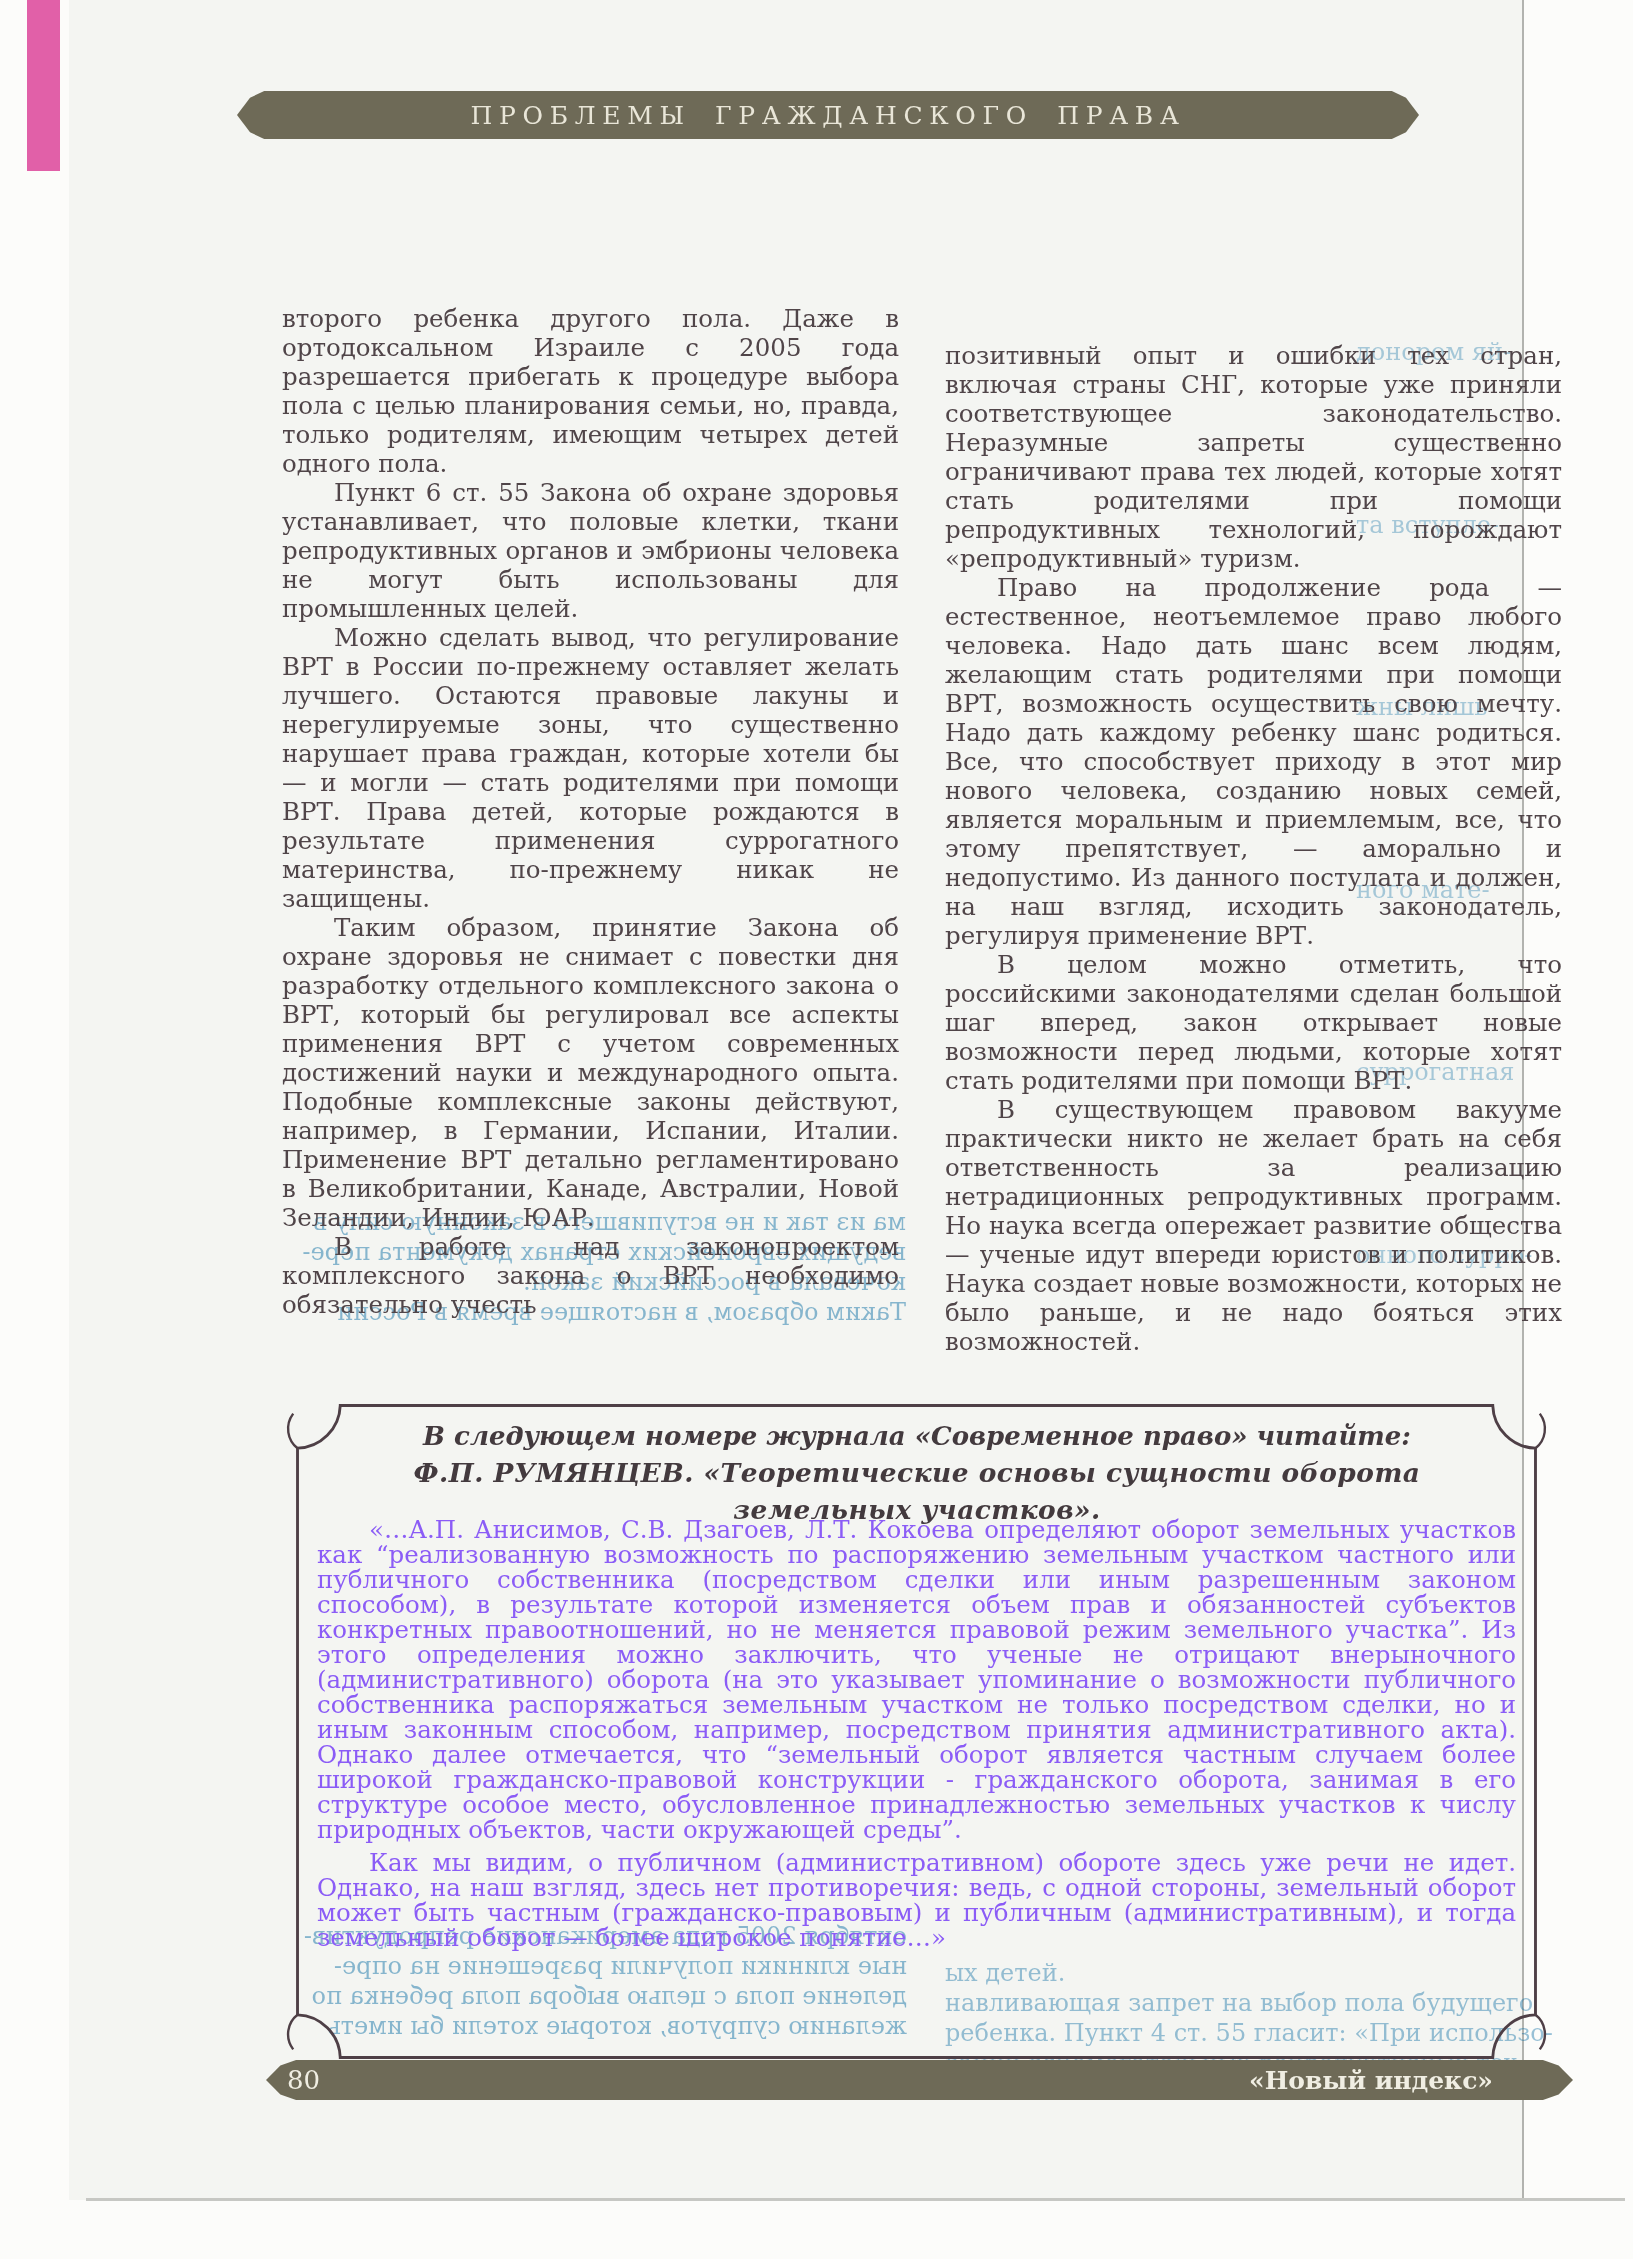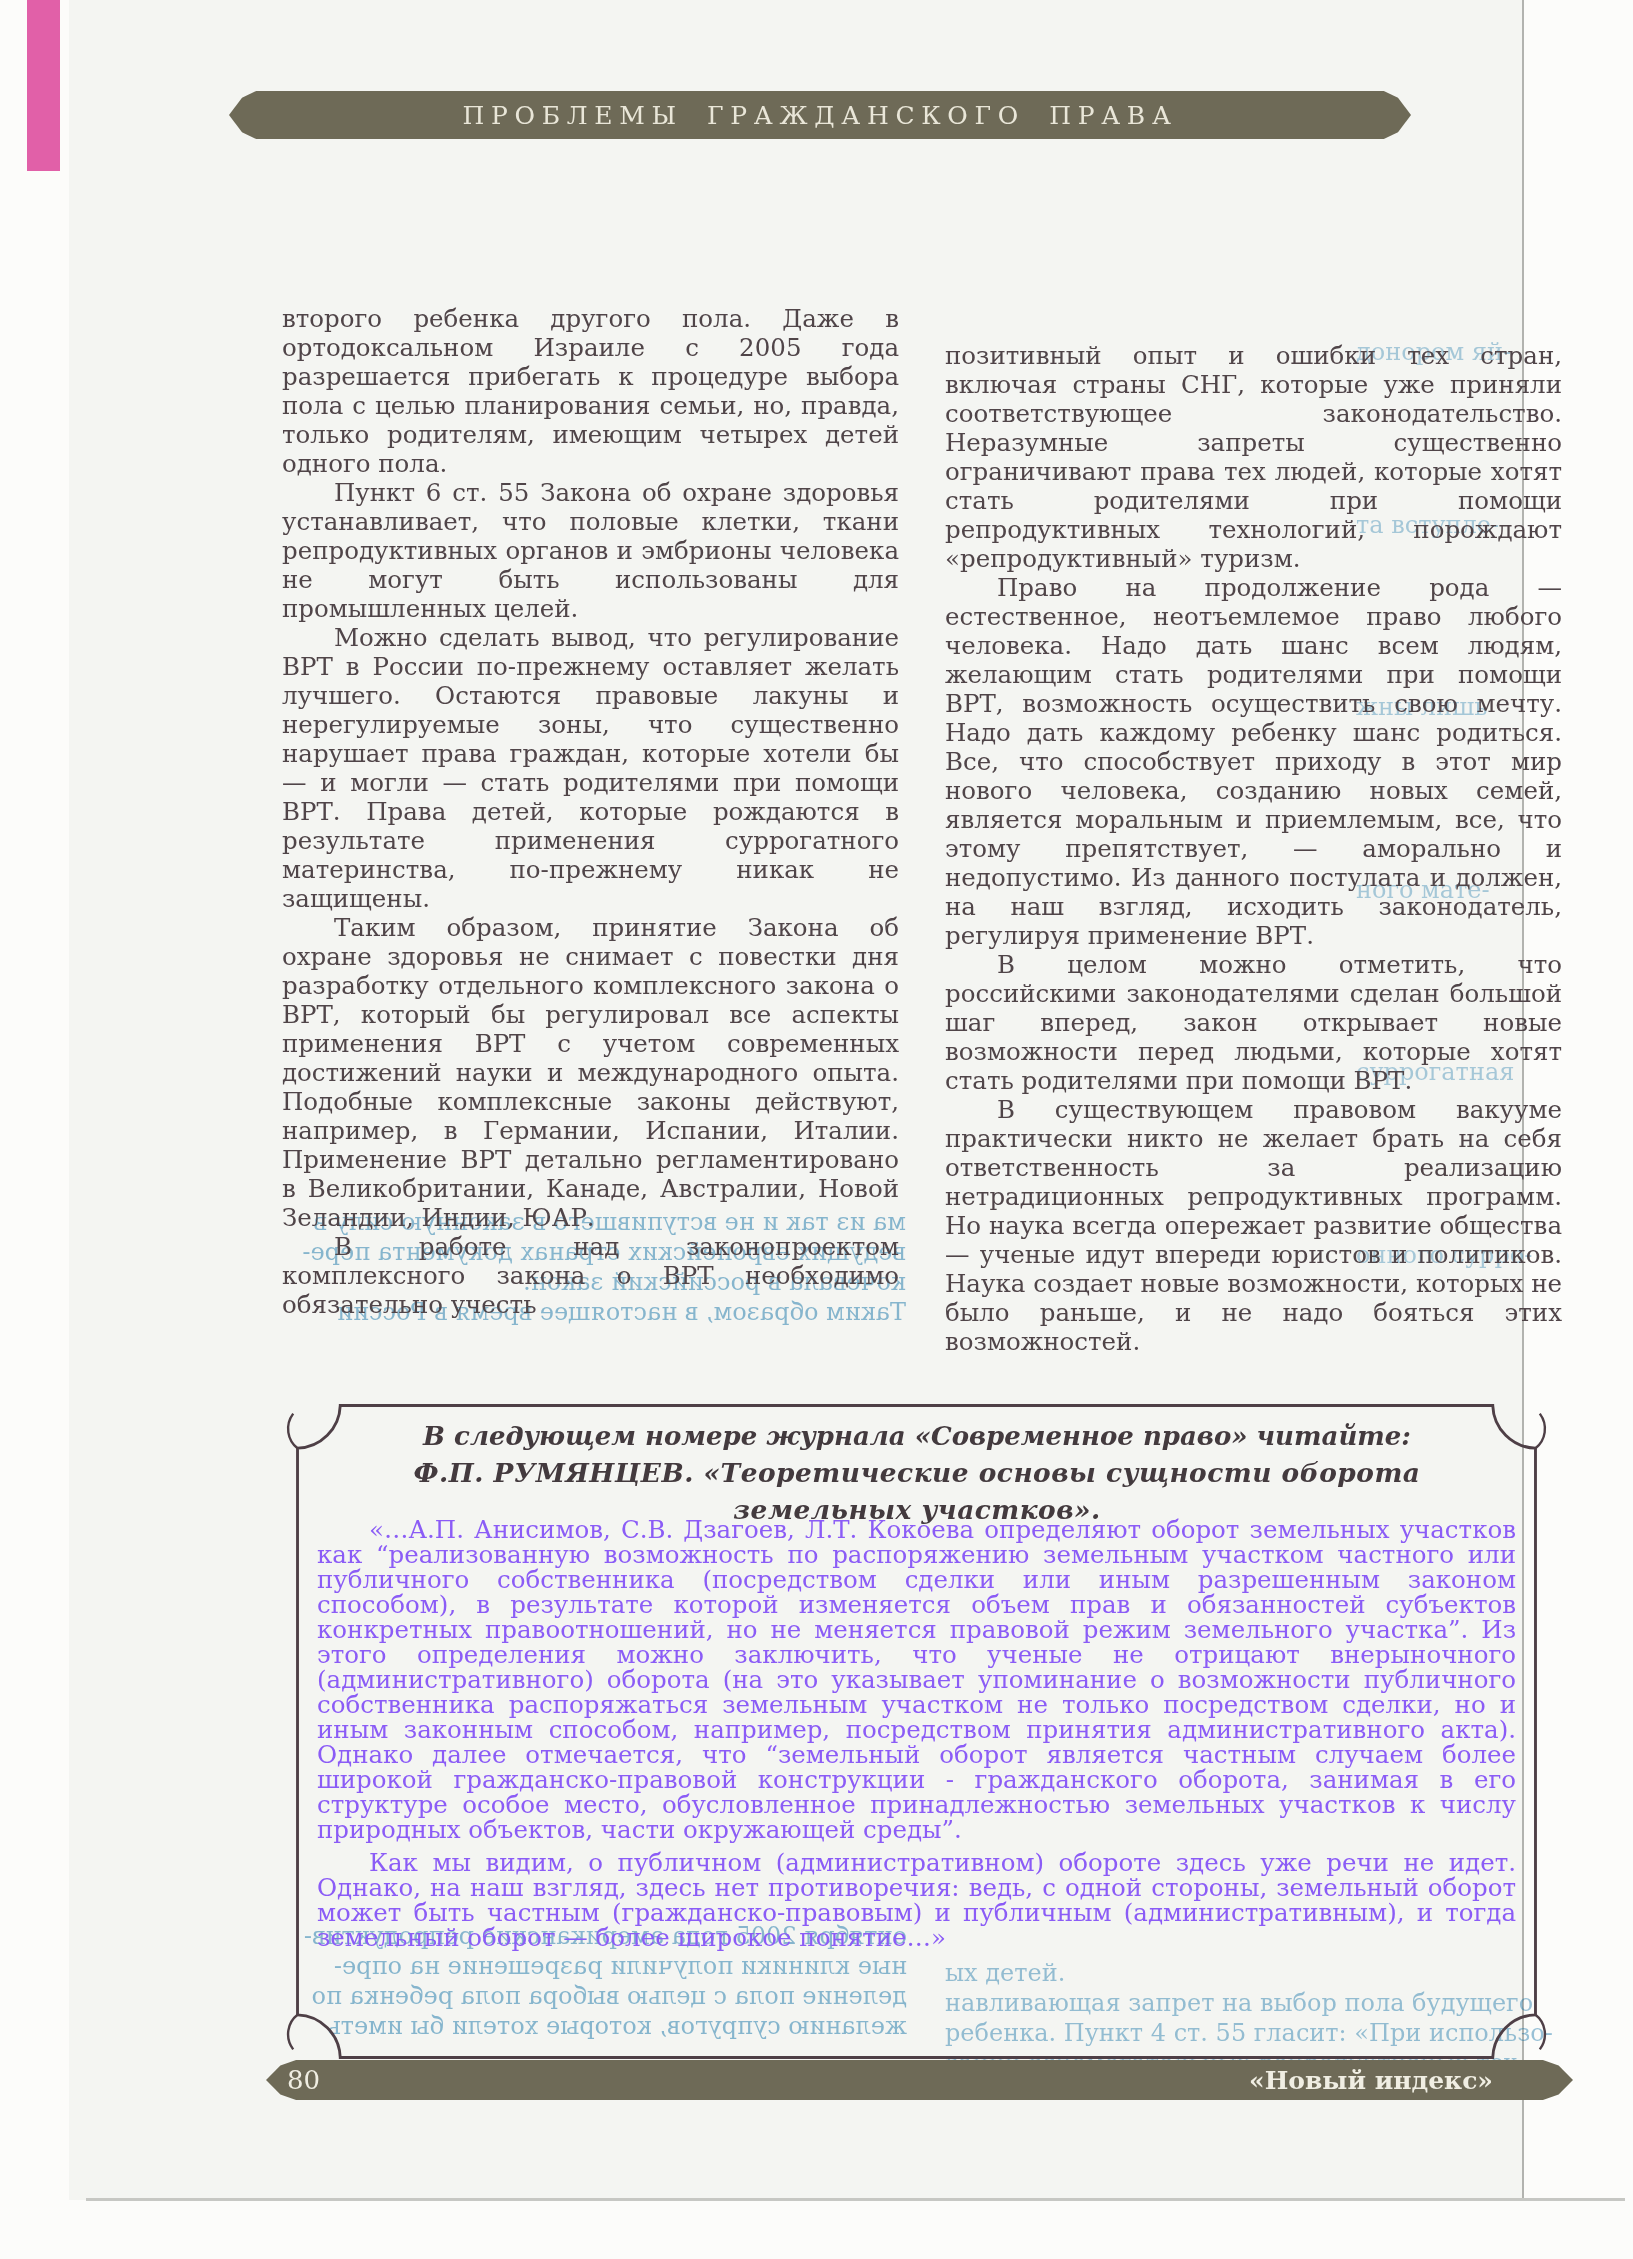--- a/index.html
+++ b/index.html
@@ -21,21 +21,21 @@
   .pink-strip{
     position:absolute;left:27px;top:0;width:33px;height:171px;
     background:#e160a8;
   }
   
   .bar{
     position:absolute;background:#6e6a57;
     clip-path:polygon(0 50%, 1.1% 14%, 2.3% 0, 97.7% 0, 98.9% 14%, 100% 50%, 98.9% 86%, 97.7% 100%, 2.3% 100%, 1.1% 86%);
     display:flex;align-items:center;
   }
-  .banner{left:160px;top:91px;width:1182px;height:48px;justify-content:center;z-index:5;}
+  .banner{left:168px;top:91px;width:1182px;height:48px;justify-content:center;z-index:5;}
   .banner .title{
     color:#e9e6d8;font-size:25px;letter-spacing:6.7px;word-spacing:9.6px;white-space:nowrap;
   }
   .footerbar{left:197px;top:2060px;width:1307px;height:40px;justify-content:space-between;
     padding:0;z-index:5;text-align:center;}
   .footerbar .pageno{color:#f0eee3;font-size:26px;margin-left:21px;}
   .footerbar .journal{color:#f0eee3;font-size:25px;font-weight:bold;margin-right:80px;}
   
   .col{position:absolute;top:304px;width:617px;z-index:2;}
   .col-left{left:213px;}

